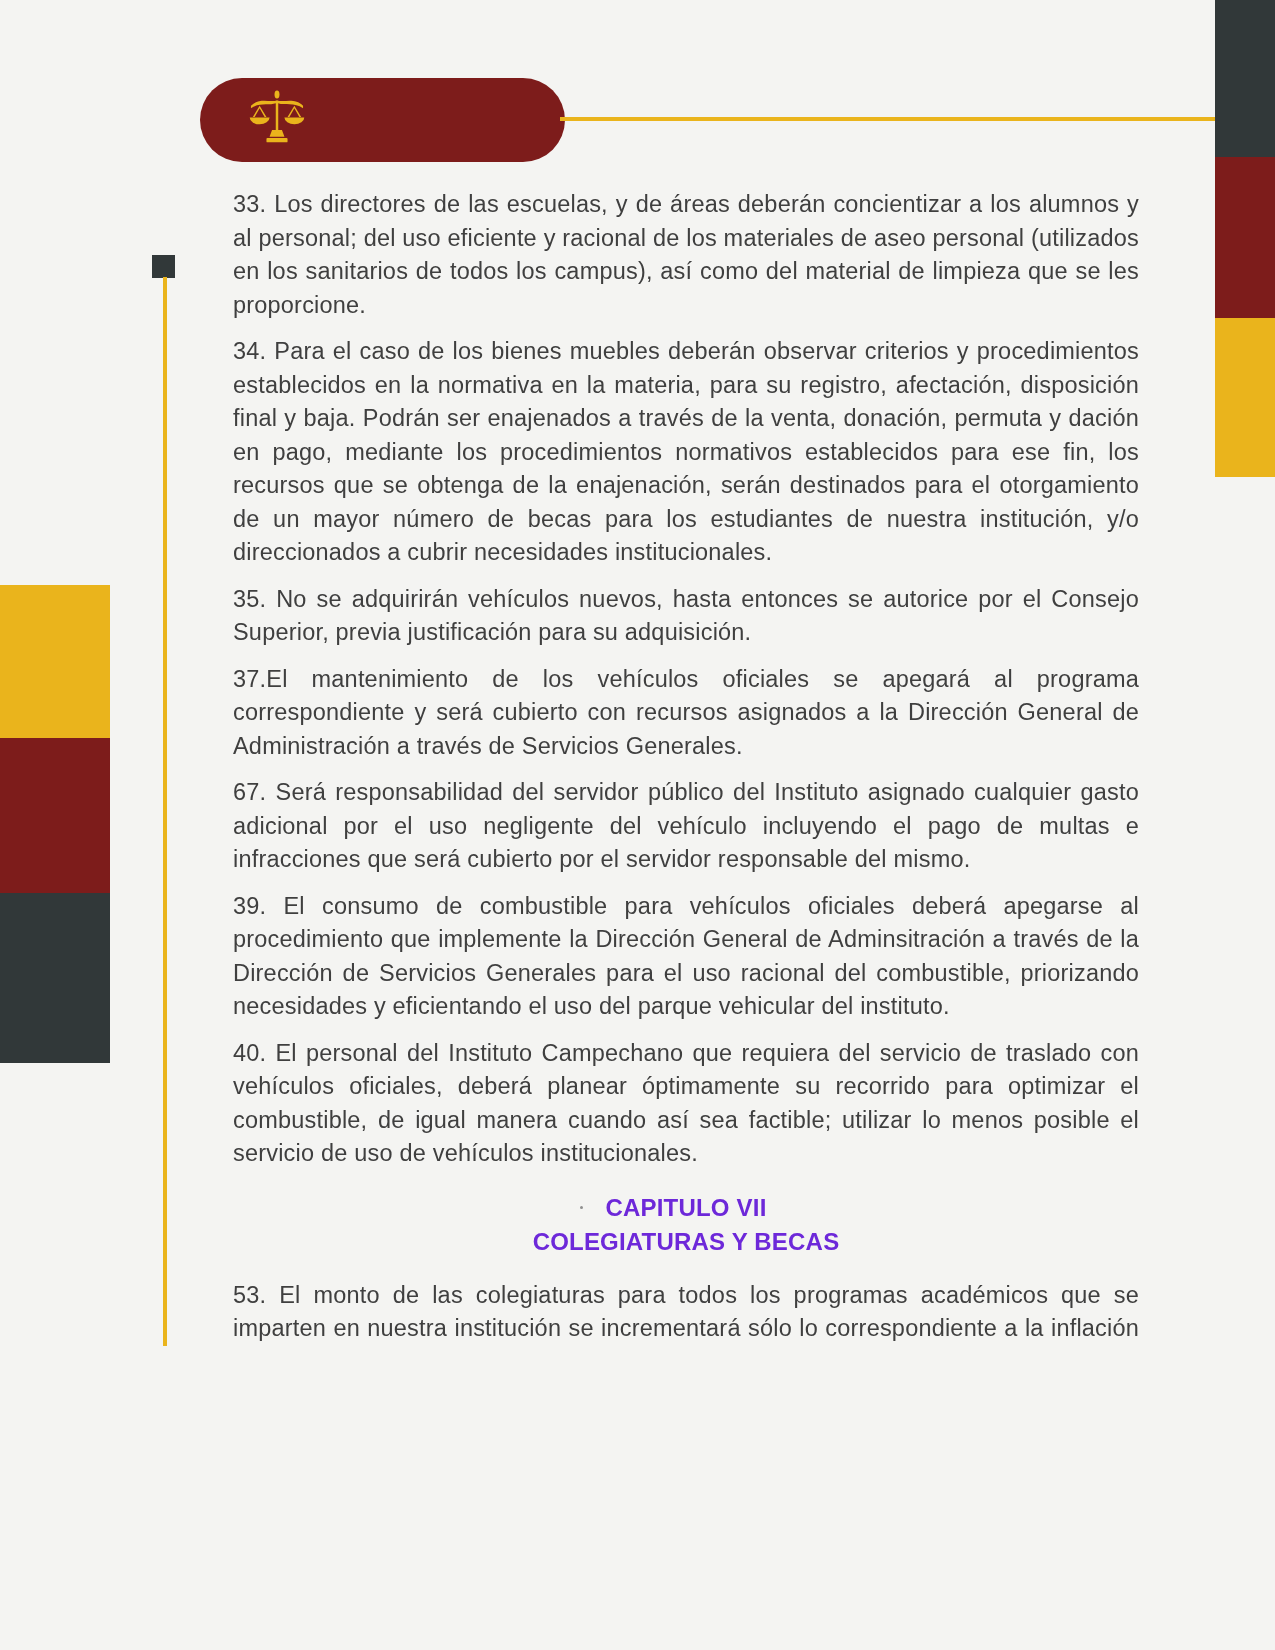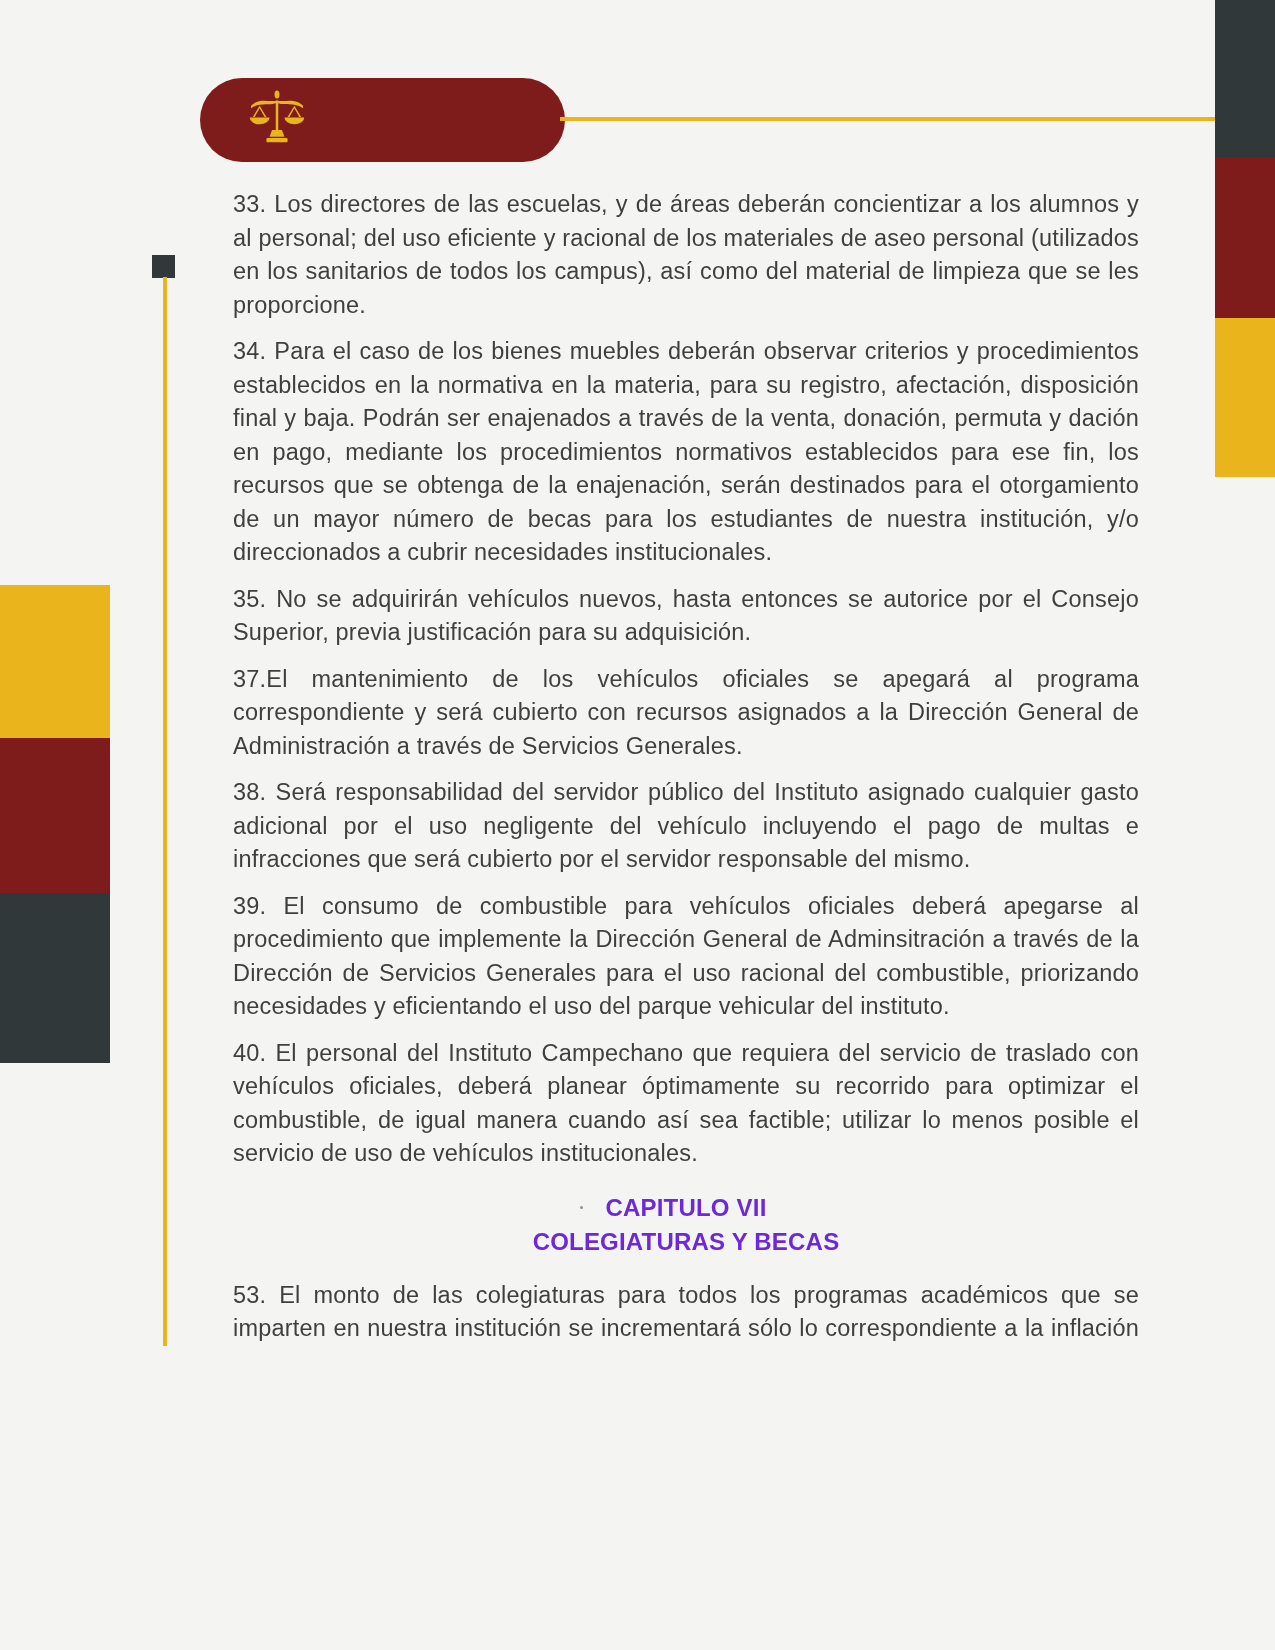--- a/index.html
+++ b/index.html
@@ -115,21 +115,21 @@
 
   <div class="cap cap-top"></div>
   <div class="v-rule"></div>
   <div class="cap cap-bottom"></div>
 
   <div class="text-col">
     <p class="para">33. Los directores de las escuelas, y de áreas deberán concientizar a los alumnos y al personal; del uso eficiente y racional de los materiales de aseo personal (utilizados en los sanitarios de todos los campus), así como del material de limpieza que se les proporcione.</p>
     <p class="para">34. Para el caso de los bienes muebles deberán observar criterios y procedi­mientos establecidos en la normativa en la materia, para su registro, afecta­ción, disposición final y baja. Podrán ser enajenados a través de la venta, donación, permuta y dación en pago, mediante los procedimientos norma­tivos establecidos para ese fin, los recursos que se obtenga de la enajena­ción, serán destinados para el otorgamiento de un mayor número de becas para los estudiantes de nuestra institución, y/o direccionados a cubrir nece­sidades institucionales.</p>
     <p class="para">35. No se adquirirán vehículos nuevos, hasta entonces se autorice por el Consejo Superior, previa justificación para su adquisición.</p>
     <p class="para">37.El mantenimiento de los vehículos oficiales se apegará al programa correspondiente y será cubierto con recursos asignados a la Dirección General de Administración a través de Servicios Generales.</p>
-    <p class="para">38. Será responsabilidad del servidor público del Instituto asignado cual­quier gasto adicional por el uso negligente del vehículo incluyendo el pago de multas e infracciones que será cubierto por el servidor responsable del mismo.</p>
+    <p class="para">67. Será responsabilidad del servidor público del Instituto asignado cual­quier gasto adicional por el uso negligente del vehículo incluyendo el pago de multas e infracciones que será cubierto por el servidor responsable del mismo.</p>
     <p class="para">39. El consumo de combustible para vehículos oficiales deberá apegarse al procedimiento que implemente la Dirección General de Adminsitración a través de la Dirección de Servicios Generales para el uso racional del com­bustible, priorizando necesidades y eficientando el uso del parque vehicu­lar del instituto.</p>
     <p class="para">40. El personal del Instituto Campechano que requiera del servicio de tras­lado con vehículos oficiales, deberá planear óptimamente su recorrido para optimizar el combustible, de igual manera cuando así sea factible; utilizar lo menos posible el servicio de uso de vehículos institucionales.</p>
     <div class="chapter">
       <span>CAPITULO VII</span><br>
       <span>COLEGIATURAS Y BECAS</span>
     </div>
     <p class="para">53. El monto de las colegiaturas para todos los programas académicos que se imparten en nuestra institución se incrementará sólo lo correspondiente a la inflación del ejercicio fiscal de cada año, esto como apoyo a la economía</p>
   </div>
 
   <div class="stray-dot"></div>

